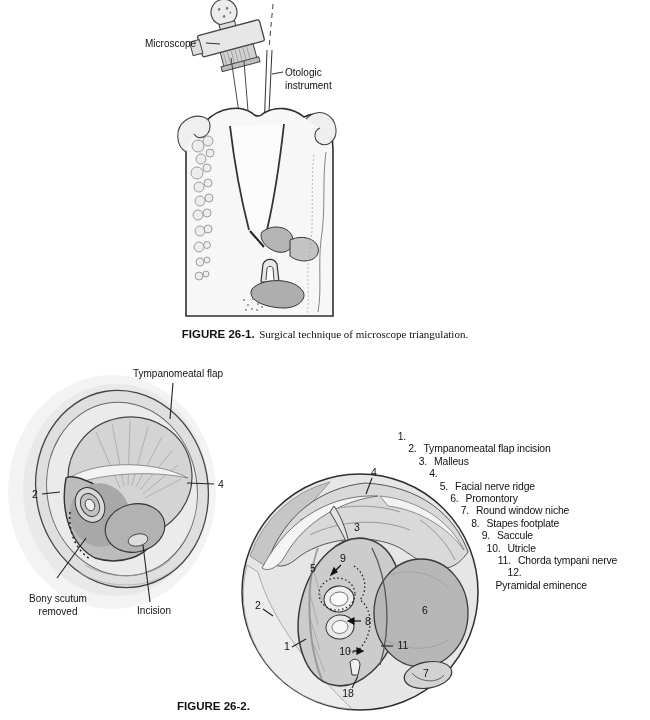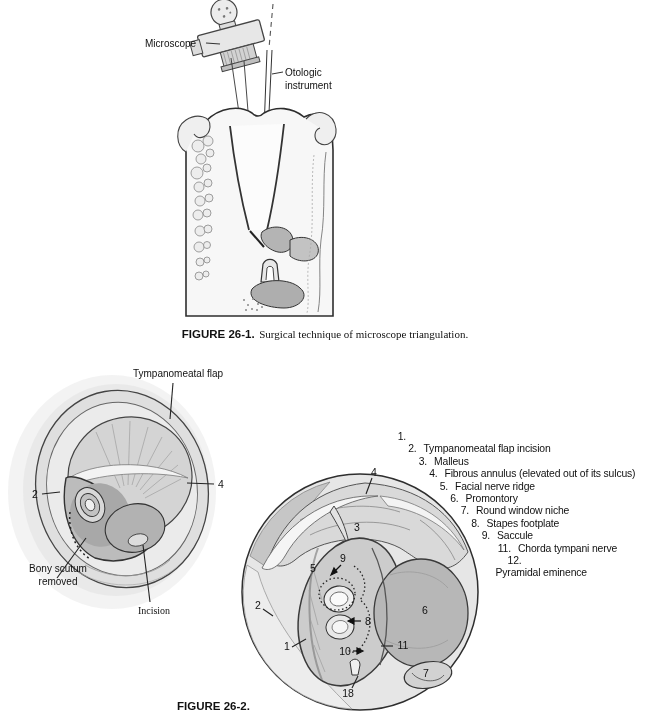--- a/index.html
+++ b/index.html
@@ -261,22 +261,22 @@
       <span class="cap-label">FIGURE 26-1.</span>
       <span class="cap-text">Surgical technique of microscope triangulation.</span>
     </div>
   </section>
 
   <section>
 
     <div class="label" style="left:178px; top:367px; transform:translateX(-50%);">Tympanomeatal flap</div>
     <span class="marker lm2">2</span>
     <span class="marker lm4">4</span>
-    <div class="label wrap" style="left:18px; top:562px; width:80px;">Bony scutum removed</div>
-    <div class="label" style="left:154px; top:604px; transform:translateX(-50%);font-family:Liberation Serif, serif;">Incision</div>
+    <div class="label wrap" style="left:18px; top:592px; width:80px;">Bony scutum removed</div>
+    <div class="label" style="left:154px; top:604px; transform:translateX(-50%);">Incision</div>
 
     <span class="marker rm1">1</span>
     <span class="marker rm2">2</span>
     <span class="marker rm3">3</span>
     <span class="marker rm4">4</span>
     <span class="marker rm5">5</span>
     <span class="marker rm6">6</span>
     <span class="marker rm7">7</span>
     <span class="marker rm8">8</span>
     <span class="marker rm9">9</span>
@@ -291,21 +291,20 @@
       <div class="legend-row i1">
           <span class="legend-num">2.</span>
           <span>Tympanomeatal flap incision</span>
         </div>
       <div class="legend-row i2">
           <span class="legend-num">3.</span>
           <span>Malleus</span>
         </div>
       <div class="legend-row i3">
           <span class="legend-num">4.</span>
-          <span>Fibrous annulus (elevated out of its sulcus)</span>
         </div>
       <div class="legend-row i4">
           <span class="legend-num">5.</span>
           <span>Facial nerve ridge</span>
         </div>
       <div class="legend-row i5">
           <span class="legend-num">6.</span>
           <span>Promontory</span>
         </div>
       <div class="legend-row i6">
@@ -313,20 +312,24 @@
           <span>Round window niche</span>
         </div>
       <div class="legend-row i7">
           <span class="legend-num">8.</span>
           <span>Stapes footplate</span>
         </div>
       <div class="legend-row i8">
           <span class="legend-num">9.</span>
           <span>Saccule</span>
         </div>
+      <div class="legend-row i9">
+          <span class="legend-num">10.</span>
+          <span>Utricle</span>
+        </div>
       <div class="legend-row i10">
           <span class="legend-num">11.</span>
           <span>Chorda tympani nerve</span>
         </div>
       <div class="legend-row i11">
           <span class="legend-num">12.</span>
           <span>Pyramidal eminence</span>
         </div>
     </div>
 

